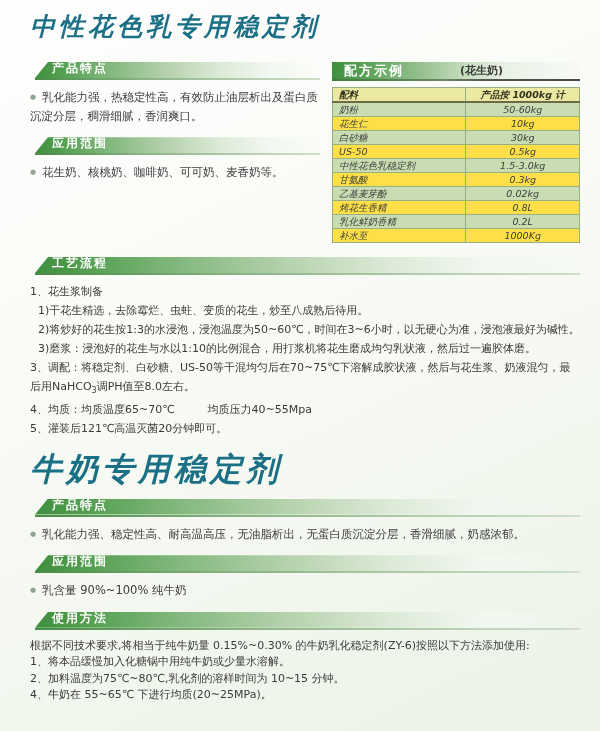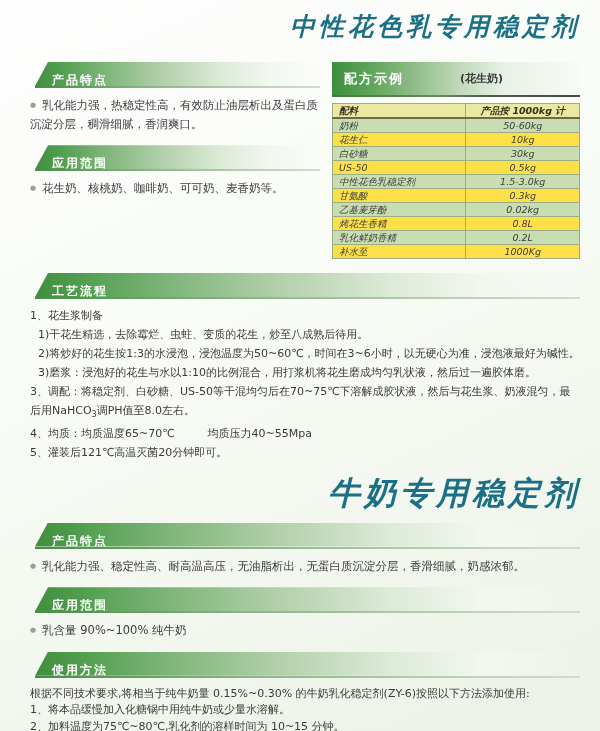--- a/index.html
+++ b/index.html
@@ -9,31 +9,31 @@
     background: linear-gradient(155deg, #fefefe 0%, #f8fbf5 45%, #ecf2e7 100%);
     font-family: "DejaVu Sans", "Liberation Sans", sans-serif;
     color: #3c3c3c;
   }
   .page { padding: 12px 20px 0 30px; }
 
   .cal-title {
     font-family: "DejaVu Serif", "Liberation Serif", serif;
     font-style: italic; font-weight: bold;
     color: #1b7086; letter-spacing: 4px;
-    font-size: 25px; line-height: 1.2; margin: 0; text-align: right;
+    font-size: 25px; line-height: 1.2; margin: 0;
   }
   .cal-title.second { font-size: 32px; }
 
   .top-row { display: flex; gap: 12px; margin-top: 20px; align-items: flex-start; }
   .left-col { width: 290px; flex: none; }
   .right-col { flex: 1; min-width: 0; }
 
   .sec-banner { margin-left: 5px; }
   .band {
-    height: 24px; display: flex; align-items: flex-end;
+    height: 16px; display: flex; align-items: flex-start;
     background: linear-gradient(to right, #3f8e3e 0%, #55a052 10%, #7fb67a 25%,
                 #b3d0ab 45%, #dcead7 65%, #f2f7f0 82%, rgba(242,247,240,0) 100%);
     clip-path: polygon(13px 0, 100% 0, 100% 100%, 0 100%);
   }
   .band-label {
     color: #ffffff; font-weight: bold; font-size: 12px;
     letter-spacing: 2px; padding-left: 17px; line-height: 1; white-space: nowrap;
   }
   .underline {
     height: 2px; margin-top: 0px;
@@ -41,21 +41,21 @@
   }
 
   .bullet-text { margin: 8px 0 12px 0; font-size: 11.5px; line-height: 1.62; }
   .bullet-icon::before {
     content: "●"; color: #93a392; font-size: 7px;
     vertical-align: 2px; margin-right: 6px;
   }
 
   
   .formula-band {
-    height: 33px; display: flex; align-items: center;
+    height: 17px; display: flex; align-items: center;
     background: linear-gradient(to right, #3f8e3e 0%, #5aa356 14%, #8cbb85 32%,
                 #c2dabb 52%, #e9f2e6 70%, #f8faf6 100%);
   }
   .formula-label { color:#fff; font-weight:bold; font-size:13px; letter-spacing:2px; padding-left:12px; white-space:nowrap; }
   .formula-subtitle { color:#3a3a3a; font-weight:bold; font-size:11px; margin-left:56px; white-space:nowrap; }
   .formula-underline { height:2px; background: linear-gradient(to right, #3f7e3e, #6e8566 45%, #555555 62%, #494949 100%); }
 
   table.formula { width: 100%; border-collapse: collapse; margin-top: 6px; font-size: 9.5px; }
   table.formula th, table.formula td { border: 1px solid #9aae85; padding: 1px 6px; line-height: 11px; font-style: italic; }
   table.formula th {

